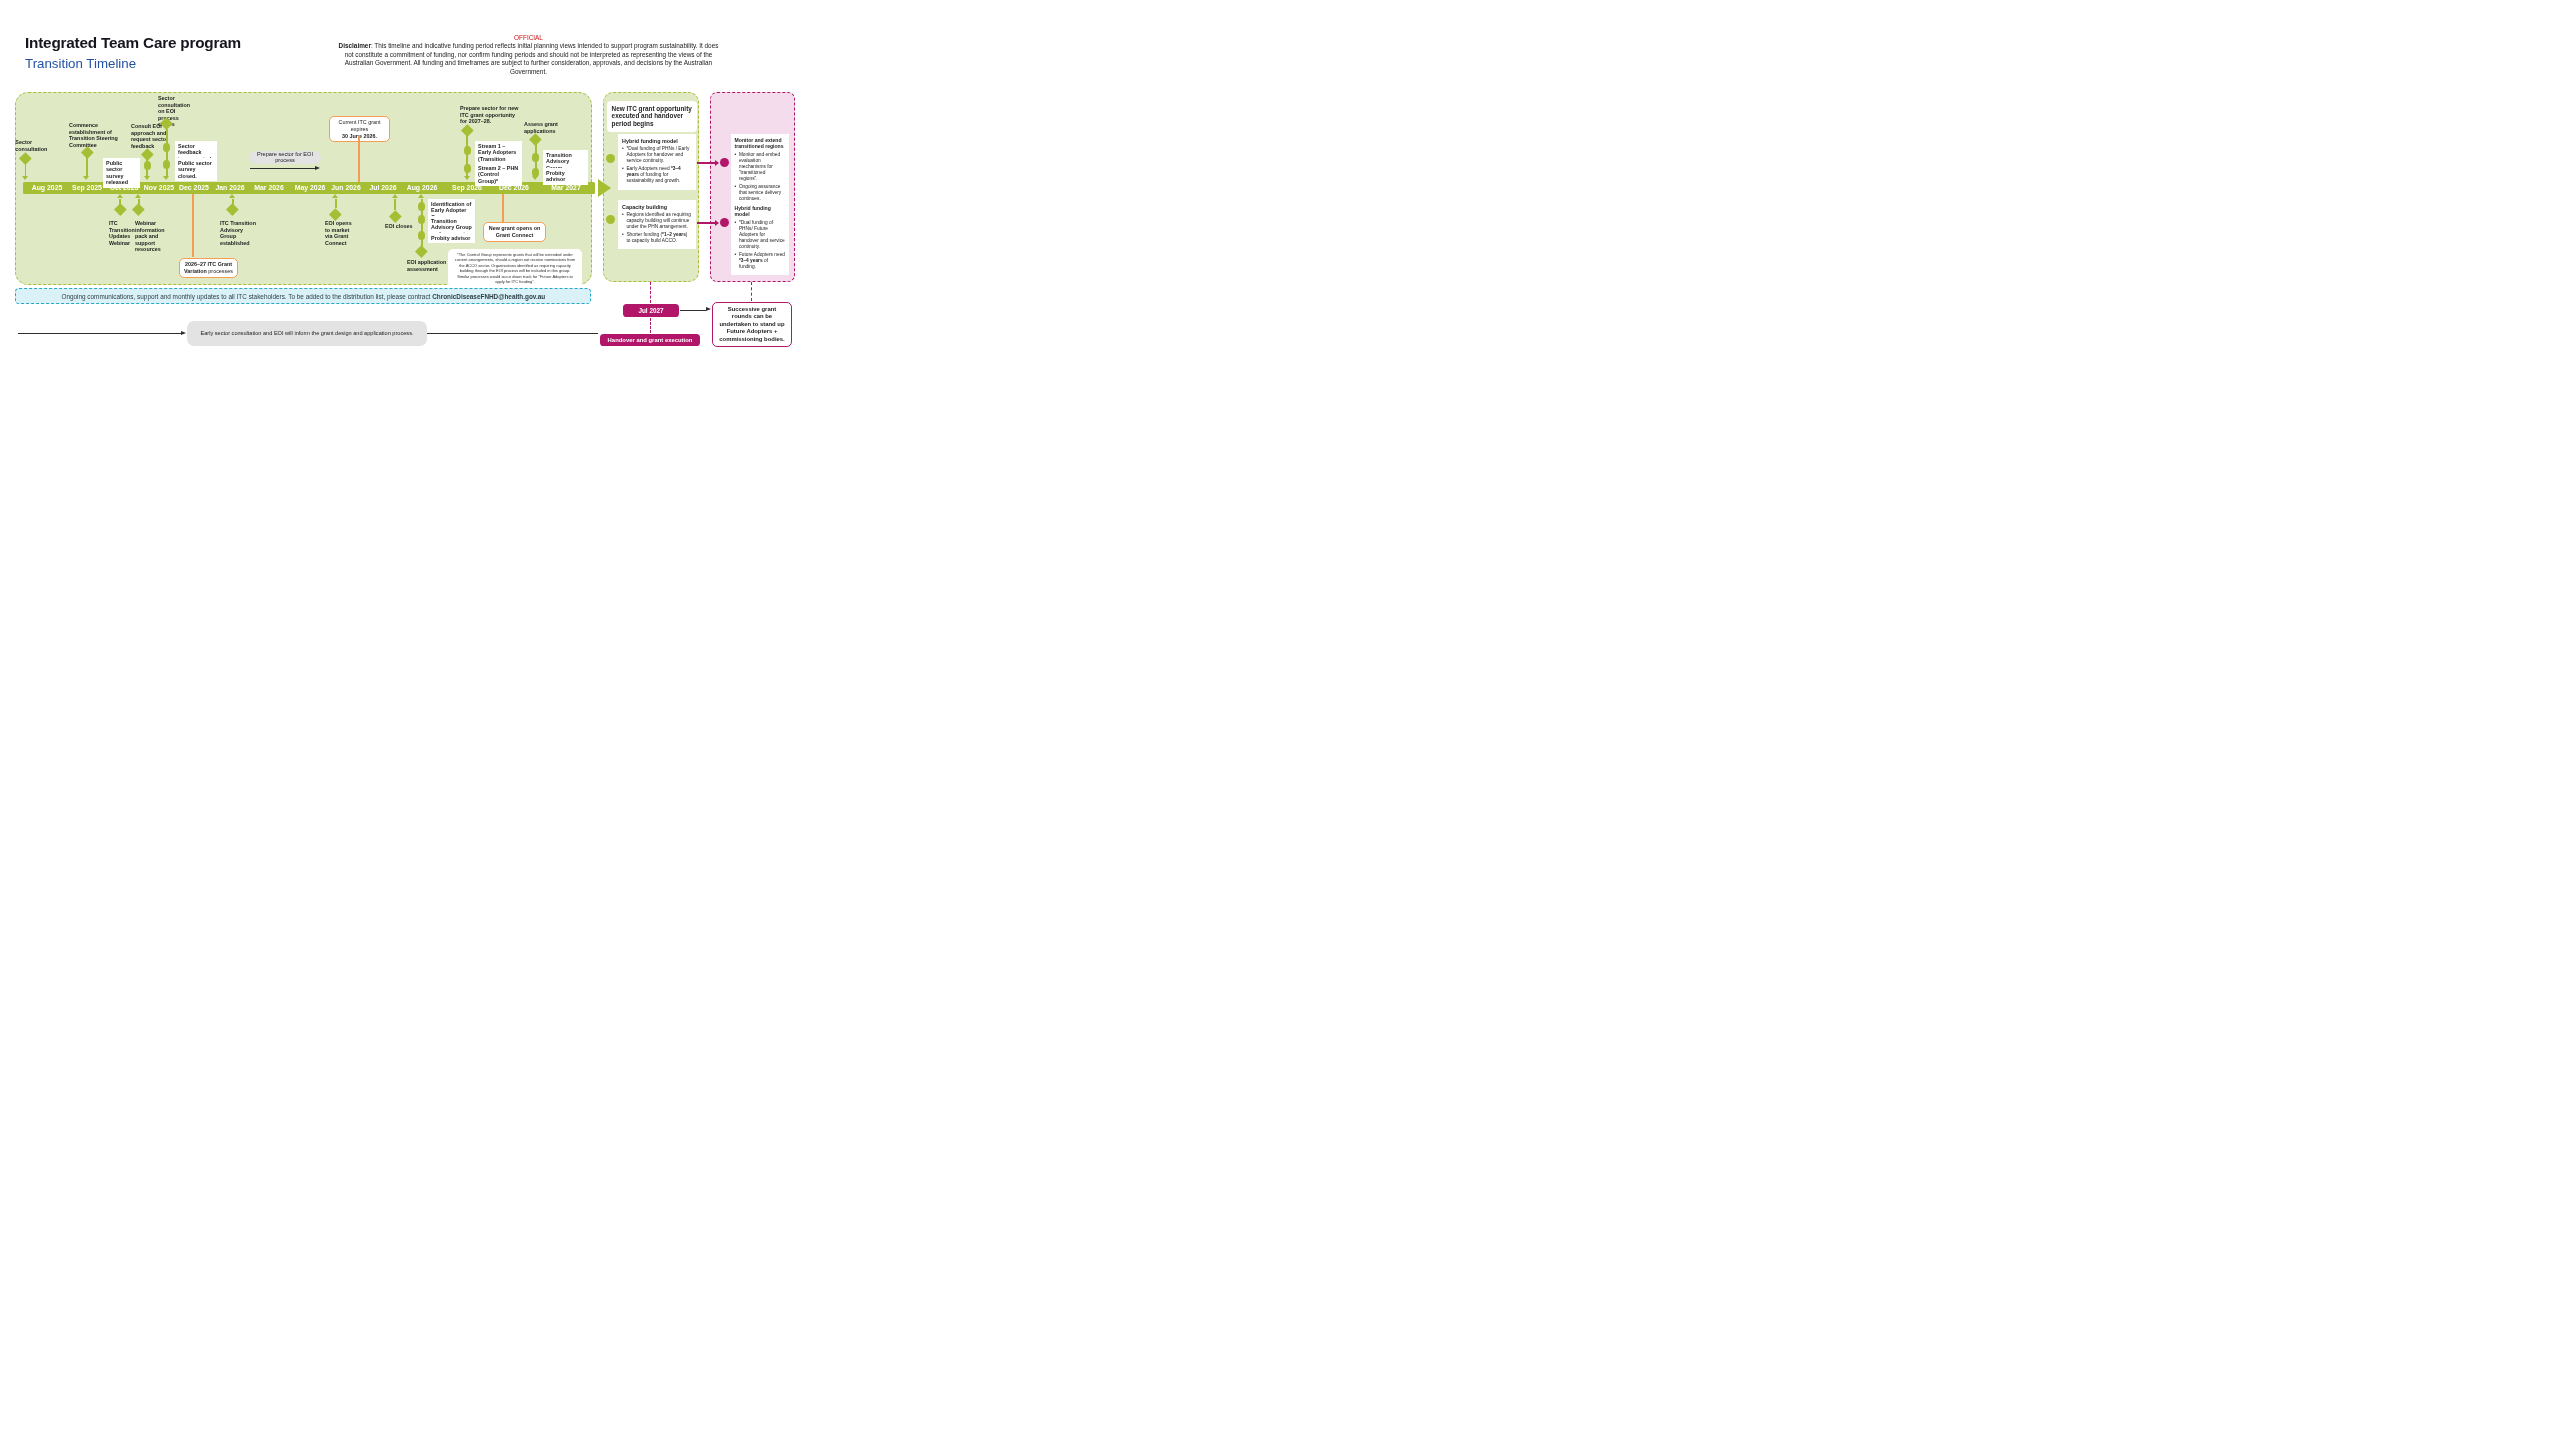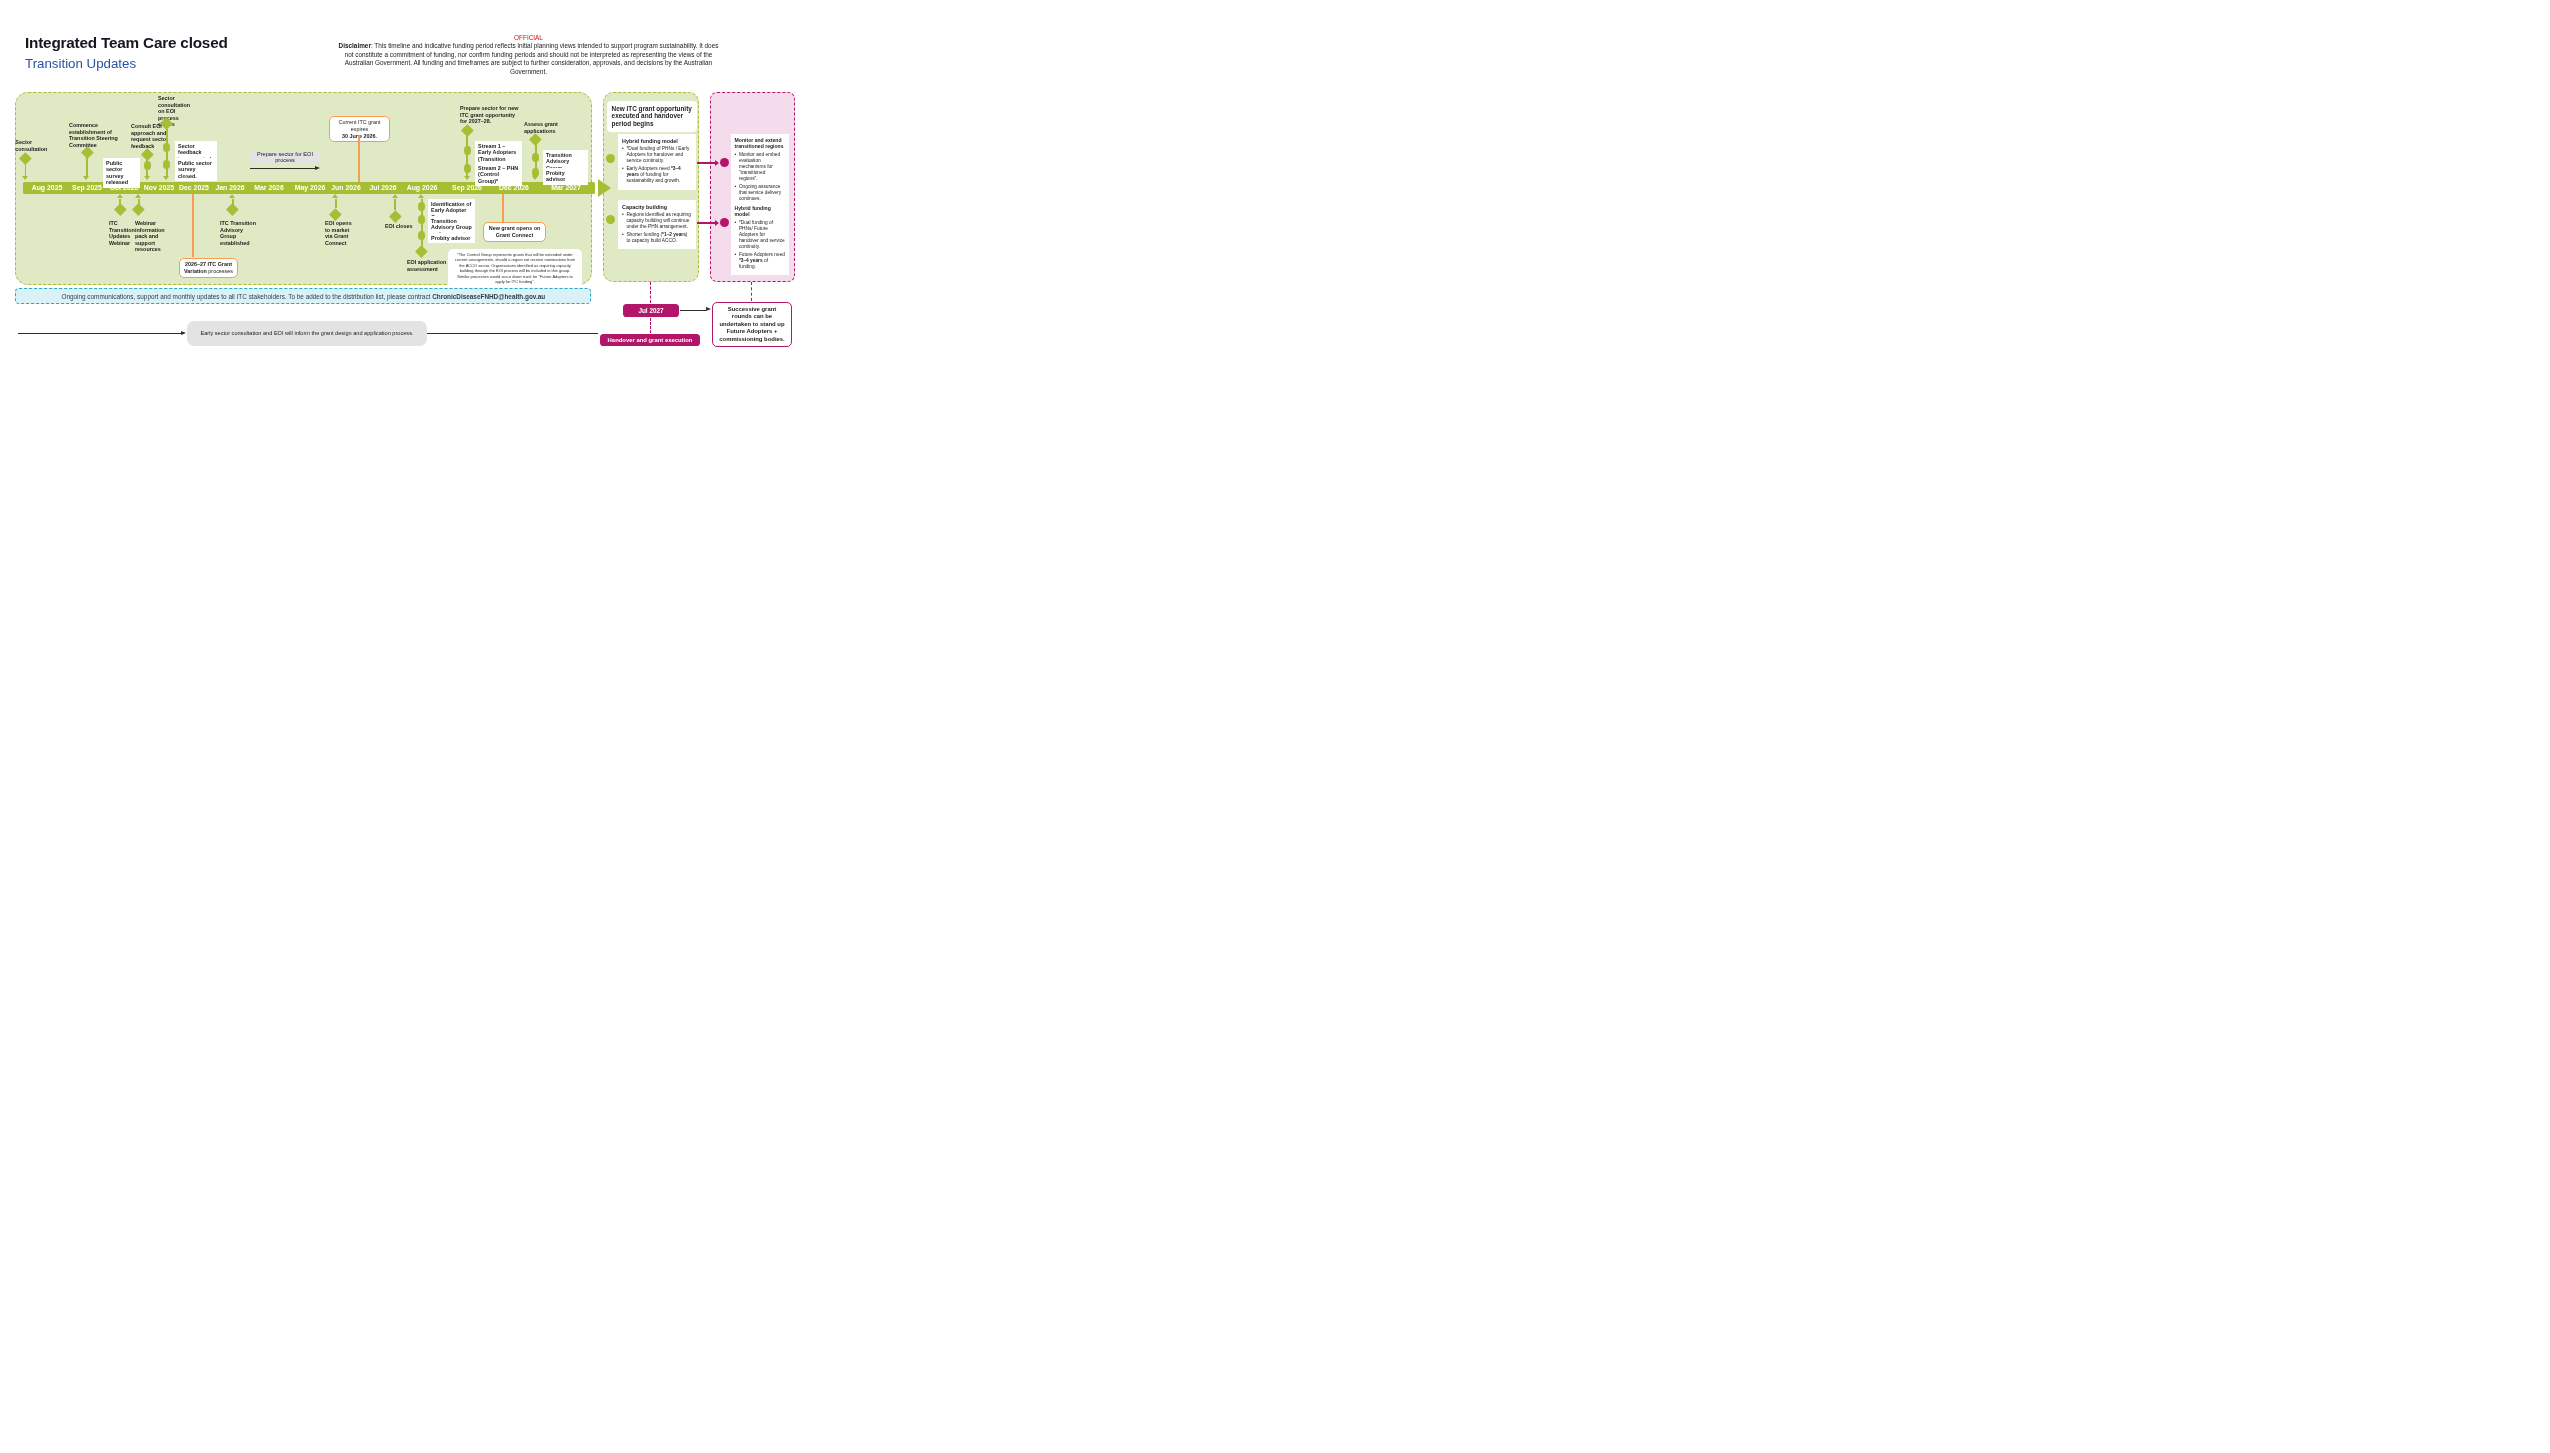--- a/index.html
+++ b/index.html
@@ -39,22 +39,22 @@
   .bdot{flex:0 0 auto;}
   .b{font-weight:bold;}
   .footnote{position:absolute;background:#fff;border-radius:5.1px;font-size:4px;line-height:1.35;text-align:center;color:#2b2b2b;padding:3.1px 5.1px;box-sizing:border-box;}
   .comms{position:absolute;background:var(--cyan_light);border:1.5px dashed var(--cyan_border);border-radius:4.1px;display:flex;align-items:center;justify-content:center;text-align:center;font-size:6.4px;color:#2c3e46;box-sizing:border-box;}
 </style>
 </head>
 <body>
 
 <div class="canvas">
 
-  <div class="abs" style="left:25px;top:34px;font-size:15.3px;font-weight:bold;color:#16161f;letter-spacing:-0.2px;">Integrated Team Care closed</div>
-  <div class="abs" style="left:25px;top:56px;font-size:13.3px;color:var(--blue);">Transition Updates</div>
+  <div class="abs" style="left:25px;top:34px;font-size:15.3px;font-weight:bold;color:#16161f;letter-spacing:-0.2px;">Integrated Team Care program</div>
+  <div class="abs" style="left:25px;top:56px;font-size:13.3px;color:var(--blue);">Transition Timeline</div>
   <div class="abs" style="left:337px;top:34px;width:383px;text-align:center;font-size:6.4px;color:var(--red);">OFFICIAL</div>
   <div class="abs" style="left:337px;top:42px;width:383px;text-align:center;font-size:6.4px;line-height:1.36;color:#1b1b1b;">
     <b>Disclaimer</b><span>: This timeline and indicative funding period reflects initial planning views intended to support program sustainability. It does not constitute a commitment of funding, nor confirm funding periods and should not be interpreted as representing the views of the Australian Government. All funding and timeframes are subject to further consideration, approvals, and decisions by the Australian Government.</span>
   </div>
 
   <div class="panel-green" style="left:15.3px;top:92px;width:575px;height:191px;"></div>
   <div class="panel-green" style="left:603px;top:92px;width:94px;height:188px;border-radius:10.2px;"></div>
   <div class="panel-pink" style="left:710px;top:92px;width:83px;height:188px;"></div>
 
   <div class="bar" style="left:23px;top:182px;width:572px;height:11.7px;border-radius:1.5px;"></div>

